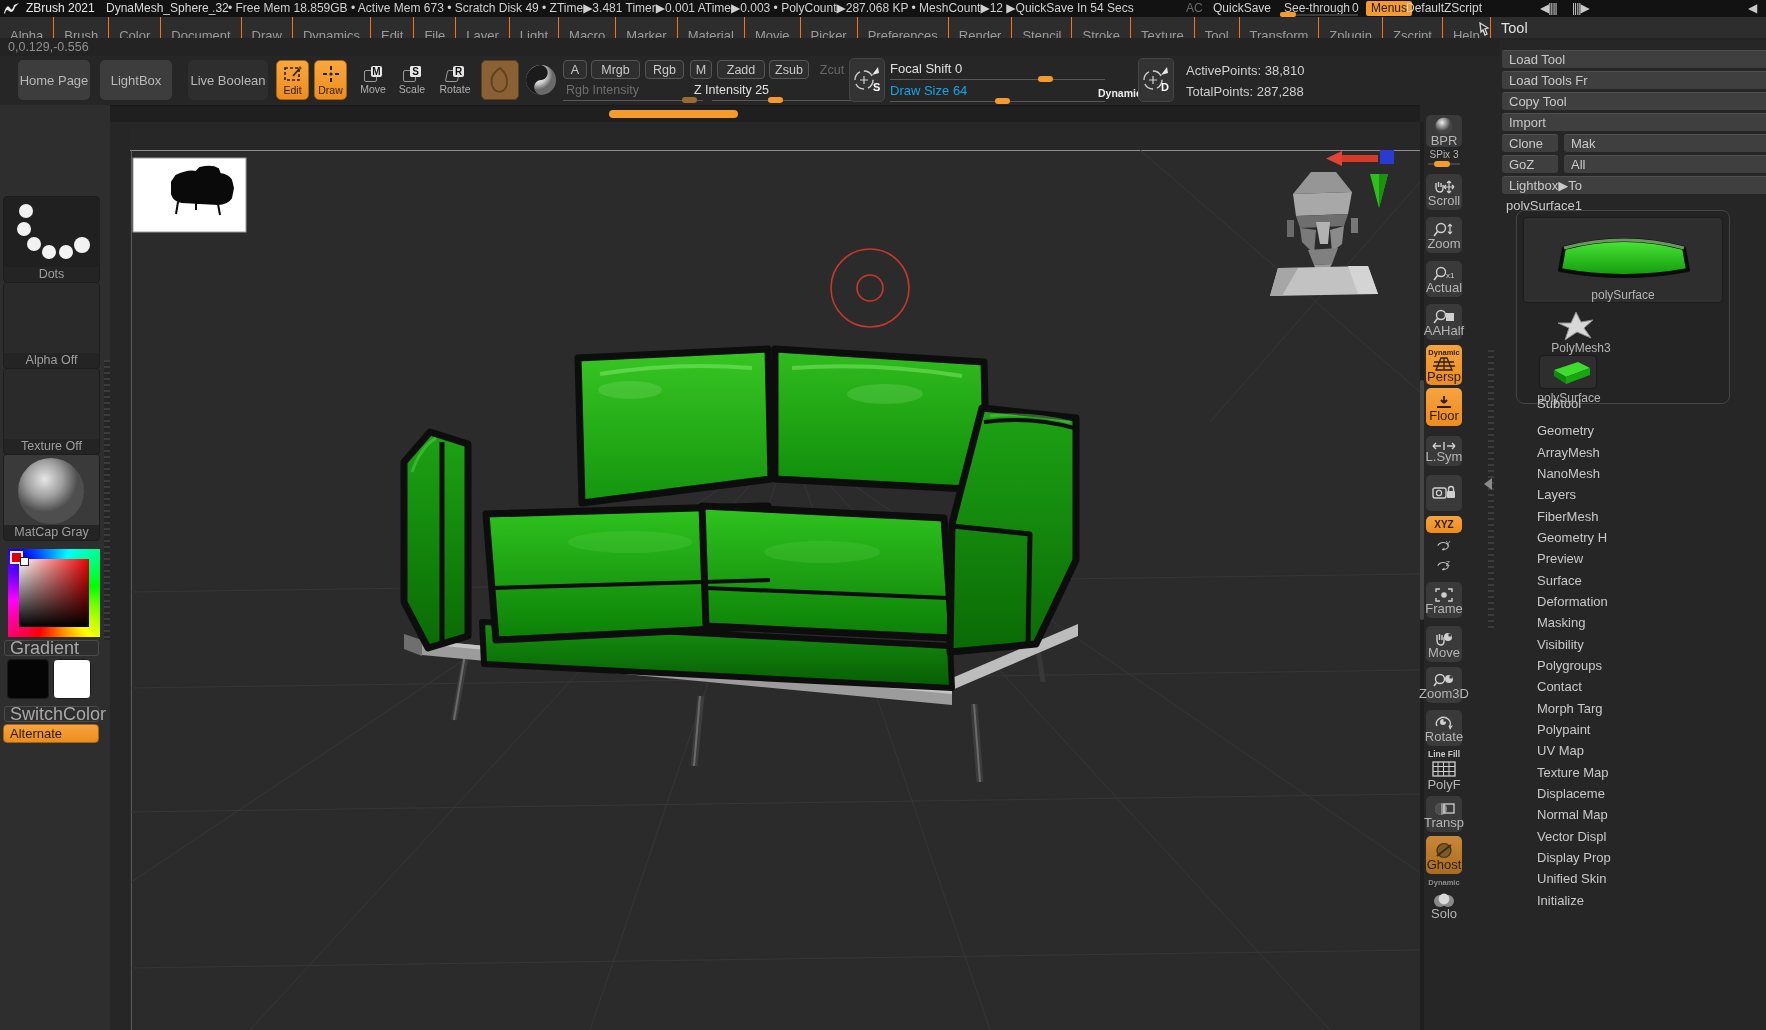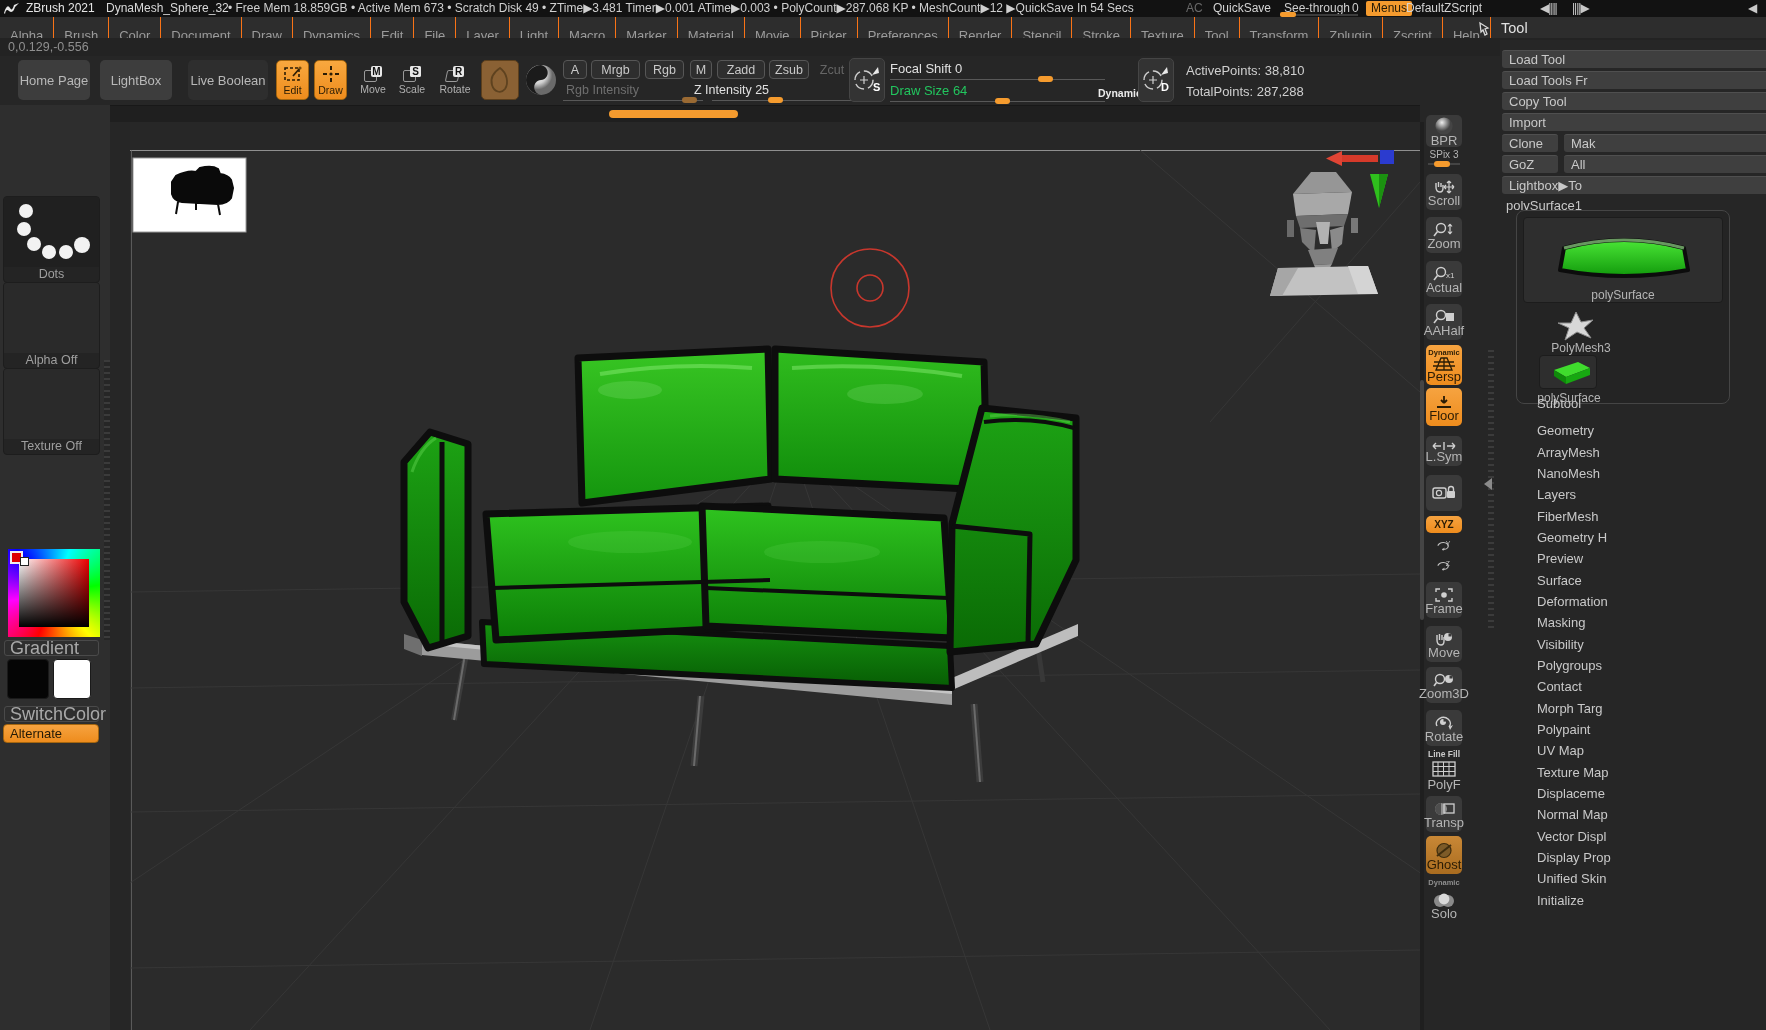--- a/index.html
+++ b/index.html
@@ -232,21 +232,21 @@
           <circle cx="12" cy="17" r="9" fill="none" stroke="#cfcfcf" stroke-width="1.4" stroke-dasharray="10 4"></circle>
           <path d="M12,13 v8 M8,17 h8" stroke="#cfcfcf" stroke-width="1.2"></path>
           <path d="M20,12 L26,4 L27,10 Z" fill="#e8e8e8"></path>
           <text x="21" y="28" fill="#fff" font-size="11" font-weight="bold" font-family="Liberation Sans,sans-serif">S</text>
         </svg>
     </div>
 
     <span class="sl-label" style="left:890px;top:5px;color:#e0e0e0;font-size:13px"><span>Focal Shift</span> <span>0</span></span>
     <div class="track" style="left:890px;top:23px;width:215px"></div>
     <div class="sthumb" style="left:1038px;top:20px"></div>
-    <span class="sl-label" style="left:890px;top:27px;color:#22c55e;font-size:13px"><span>Draw Size</span> <span>64</span></span>
+    <span class="sl-label" style="left:890px;top:27px;color:#0ea5e9;font-size:13px"><span>Draw Size</span> <span>64</span></span>
     <div class="track" style="left:890px;top:45px;width:215px"></div>
     <div class="sthumb" style="left:995px;top:42px"></div>
     <span class="sl-label" style="left:1098px;top:31px;color:#ececec;font-size:10.5px;font-weight:bold">Dynamic</span>
 
     <div class="btn" style="left:1138px;top:2px;width:36px;height:44px;background:#333;border:1px solid #454545">
       <svg width="30" height="34" viewBox="0 0 30 34">
           <circle cx="12" cy="17" r="9" fill="none" stroke="#cfcfcf" stroke-width="1.4" stroke-dasharray="10 4"></circle>
           <path d="M12,13 v8 M8,17 h8" stroke="#cfcfcf" stroke-width="1.2"></path>
           <path d="M20,12 L26,4 L27,10 Z" fill="#e8e8e8"></path>
           <text x="20" y="28" fill="#fff" font-size="11" font-weight="bold" font-family="Liberation Sans,sans-serif">D</text>
@@ -277,20 +277,36 @@
       </div>
       <div class="tlabel">Dots</div>
     </div>
     <div class="tile" style="top:177px">
       <div class="timg" style="background:#2a2a2a"></div>
       <div class="tlabel">Alpha Off</div>
     </div>
     <div class="tile" style="top:263px">
       <div class="timg" style="background:#2a2a2a"></div>
       <div class="tlabel">Texture Off</div>
+    </div>
+    <div class="tile" style="top:349px">
+      <div class="timg">
+        <svg width="95" height="70" viewBox="0 0 95 70">
+            <defs>
+              <radialGradient id="mcg" cx="40%" cy="32%">
+                <stop offset="0" stop-color="#e6e6e6"></stop>
+                <stop offset="0.55" stop-color="#9f9f9f"></stop>
+                <stop offset="1" stop-color="#4e4e4e"></stop>
+              </radialGradient>
+            </defs>
+            <rect width="95" height="70" fill="#3a3a3a"></rect>
+            <circle cx="47" cy="36" r="33" fill="url(#mcg)"></circle>
+          </svg>
+      </div>
+      <div class="tlabel">MatCap Gray</div>
     </div>
     <div class="gradpick">
       <div class="gradinner"></div>
       <div class="gsel1"></div>
       <div class="gsel2"></div>
     </div>
     <div class="lblbox" style="top:535px">Gradient</div>
     <div class="sw" style="left:7px;top:554px;width:42px;height:40px;background:#050505"></div>
     <div class="sw" style="left:53px;top:554px;width:38px;height:40px;background:#ffffff"></div>
     <div class="lblbox" style="top:601px">SwitchColor</div>

